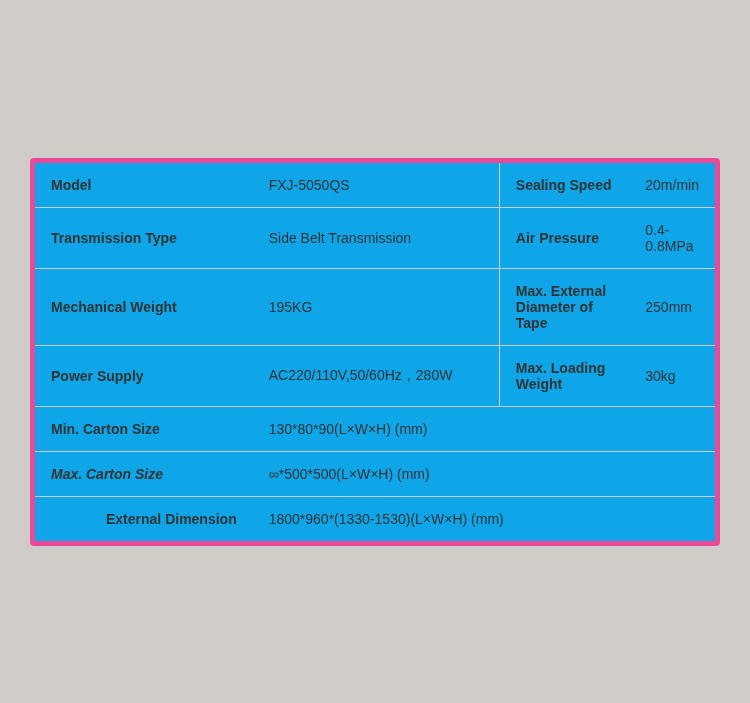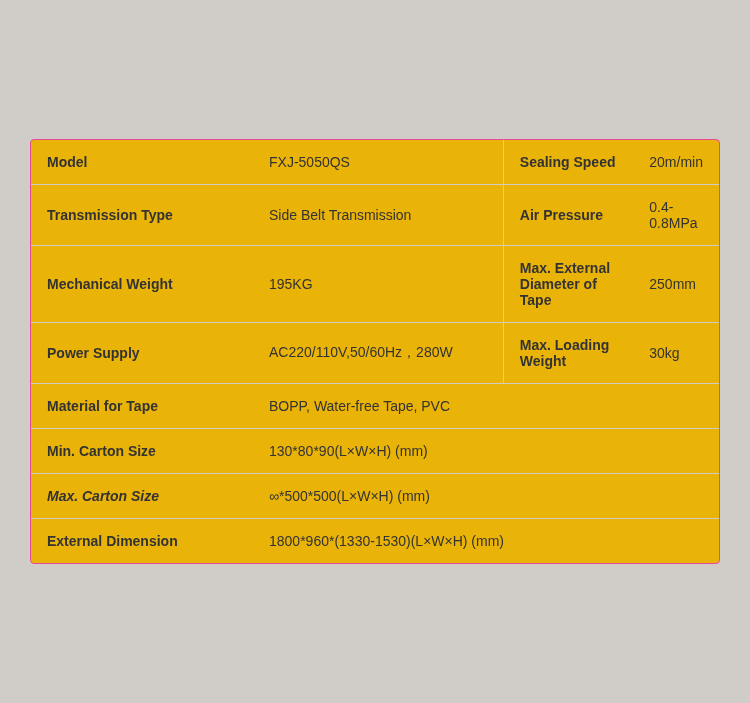--- a/index.html
+++ b/index.html
@@ -12,22 +12,22 @@
       background-color: #d0cdc8;
       display: flex;
       justify-content: center;
       align-items: center;
       min-height: 703px;
       width: 750px;
       font-family: Arial, sans-serif;
     }
 
     .table-container {
-      background-color: #eab308;
-      border: 1px solid #ec4899;
+      background-color: #0ea5e9;
+      border: 5px solid #ec4899;
       border-radius: 4px;
       width: 690px;
       overflow: hidden;
     }
 
     .spec-table {
       width: 100%;
       border-collapse: collapse;
     }
 
@@ -89,30 +89,26 @@
         <td class="label half-row divider-col">Max. External Diameter of Tape</td>
         <td class="value half-row">250mm</td>
       </tr>
         <tr>
         <td class="label half-row">Power Supply</td>
         <td class="value half-row">AC220/110V,50/60Hz，280W</td>
         <td class="label half-row divider-col">Max. Loading Weight</td>
         <td class="value half-row">30kg</td>
       </tr>
         <tr>
-        <td class="label" style="width:150px;">Material for Tape</td>
-        <td class="value" colspan="3">BOPP, Water-free Tape, PVC</td>
-      </tr>
-        <tr>
         <td class="label" style="width:150px;">Min. Carton Size</td>
         <td class="value" colspan="3">130*80*90(L×W×H) (mm)</td>
       </tr>
         <tr>
         <td class="label" style="width:150px;font-style:italic;">Max. Carton Size</td>
         <td class="value" colspan="3">∞*500*500(L×W×H) (mm)</td>
       </tr>
         <tr>
-        <td class="label" style="width:150px;">External Dimension</td>
+        <td class="label" style="width:150px;text-align:right;">External Dimension</td>
         <td class="value" colspan="3">1800*960*(1330-1530)(L×W×H) (mm)</td>
       </tr>
       </tbody>
   </table>
 </div>
 
 </body></html>

